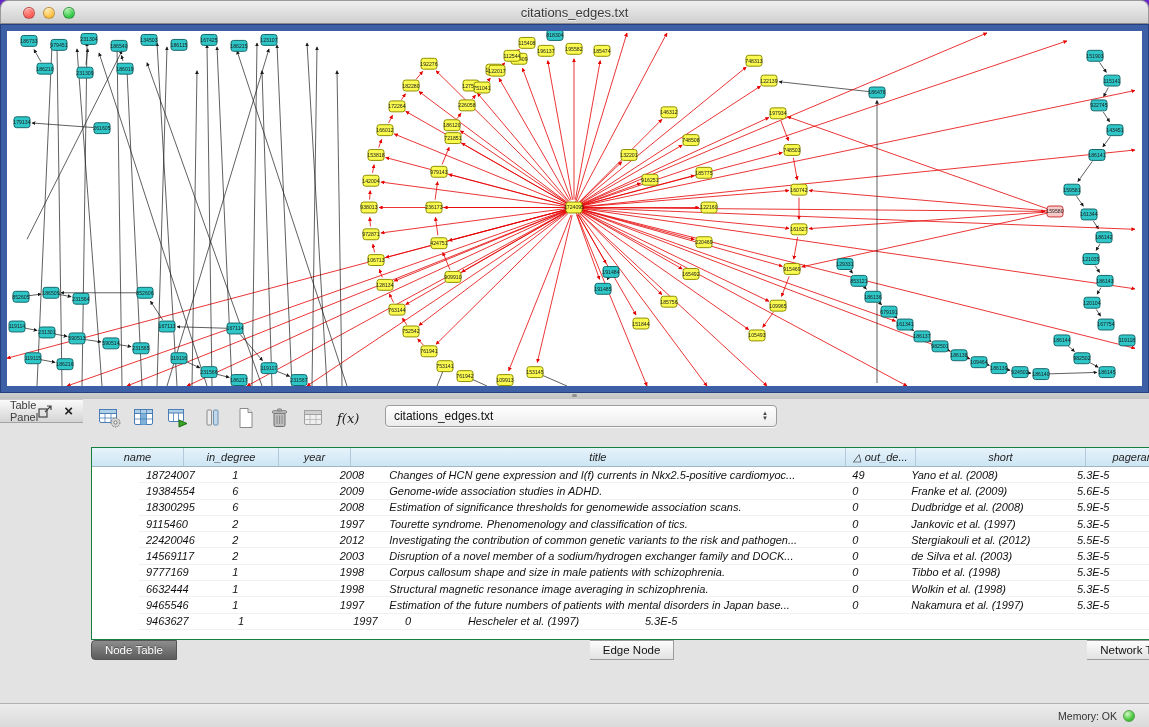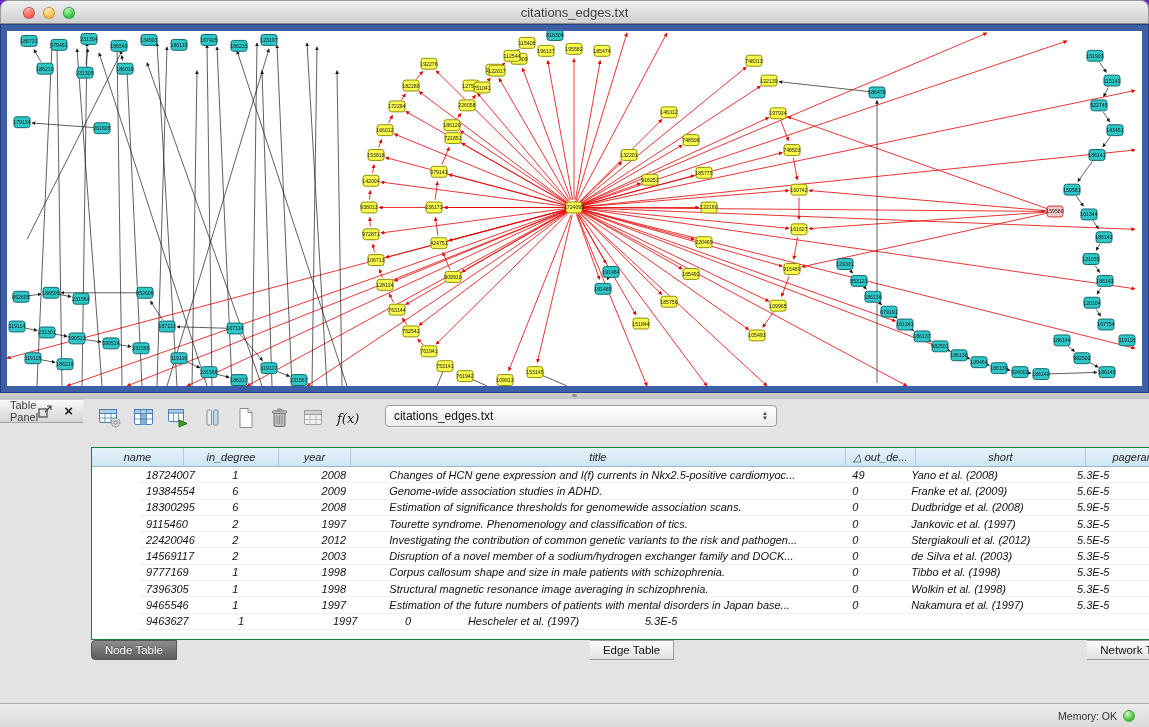--- a/index.html
+++ b/index.html
@@ -37,21 +37,21 @@
   .tb-icon + .tb-icon { margin-left:4px; }
   .dropdown { margin-left:22px; width:392px; height:22px; background:linear-gradient(#ffffff,#ececec); border:1px solid #9c9c9c; border-radius:4px; display:flex; align-items:center; padding:0 8px; font-size:12px; color:#111; box-shadow:0 1px 0 rgba(255,255,255,.8); }
   .dd-arrows { margin-left:auto; display:flex; flex-direction:column; align-items:center; line-height:5px; font-size:6px; color:#444; }
 
   .table-wrap { position:relative; height:193px; background:#ffffff; border:1px solid #15803d; overflow:hidden;font-style:italic; }
   .thead { display:flex; height:19px; background:linear-gradient(#e6f3fb,#cde5f3); border-bottom:1px solid #9db6c8; }
   .hcell { display:flex; align-items:center; justify-content:center; font-size:11px; color:#1d1d1d; border-right:1px solid #b3c9d9; overflow:hidden; white-space:nowrap; }
   .tbody { position:absolute; top:19px; left:0; right:15px; bottom:0; overflow:hidden; }
   .trow { display:flex; height:16.3px; align-items:center; border-bottom:1px solid #f1f1f1;margin-left:47px; }
   .cell { font-size:11px; color:#111; padding-left:7px; white-space:nowrap; overflow:hidden; }
-  .c0 { width:92px; } .c1 { width:95px; } .c2 { width:72px; } .c3 { width:495px; }
+  .c0 { width:92px; } .c1 { width:95px; } .c2 { width:72px;text-align:center; } .c3 { width:495px; }
   .c4 { width:70px; } .c5 { width:170px; } .c6 { width:100px; } .cfill { flex:1; border-right:none; }
   .cell.c5 { text-align:left; padding-left:0; }
   .vscroll { position:absolute; top:19px; right:0; bottom:0; width:15px; background:#f4f4f4; border-left:1px solid #d8d8d8; }
   .vthumb { position:absolute; top:2px; left:2px; width:10px; height:46px; border-radius:5px; background:linear-gradient(90deg,#d3ddef,#a9bcdc); border:1px solid #93a5c6; }
 
   .tabs { display:flex; justify-content:space-between; }
   .tab { height:20px; line-height:18px; padding:0 13px; font-size:11.5px; color:#111; background:linear-gradient(#fdfdfd,#e2e2e2); border:1px solid #9b9b9b; border-left:none; }
   .tab:first-child { border-left:1px solid #9b9b9b; border-radius:4px 0 0 4px; }
   .tab:last-child { border-radius:0 4px 4px 0; }
   .tab.active { background:linear-gradient(#8d8d8d,#5c5c5c); color:#ffffff; border-color:#555; text-shadow:0 -1px 0 rgba(0,0,0,.35); }
@@ -676,21 +676,21 @@
               <div class="cell c0">9777169</div>
               <div class="cell c1">1</div>
               <div class="cell c2">1998</div>
               <div class="cell c3">Corpus callosum shape and size in male patients with schizophrenia.</div>
               <div class="cell c4">0</div>
               <div class="cell c5">Tibbo et al. (1998)</div>
               <div class="cell c6">5.3E-5</div>
               <div class="cell cfill"></div>
             </div>
             <div class="trow">
-              <div class="cell c0">7396305</div>
+              <div class="cell c0">6632444</div>
               <div class="cell c1">1</div>
               <div class="cell c2">1998</div>
               <div class="cell c3">Structural magnetic resonance image averaging in schizophrenia.</div>
               <div class="cell c4">0</div>
               <div class="cell c5">Wolkin et al. (1998)</div>
               <div class="cell c6">5.3E-5</div>
               <div class="cell cfill"></div>
             </div>
             <div class="trow">
               <div class="cell c0">9465546</div>
@@ -712,21 +712,21 @@
               <div class="cell cfill"></div>
             </div>
           </div>
         <div class="vscroll">
           <span class="vthumb"></span>
         </div>
       </div>
 
       <div class="tabs">
         <span class="tab active">Node Table</span>
-        <span class="tab">Edge Table</span>
+        <span class="tab">Edge Node</span>
         <span class="tab">Network Table</span>
       </div>
     </div>
   </div>
 
   <div class="statusbar">
     <span>Memory: OK</span>
     <span class="mem-dot"></span>
   </div>
 

